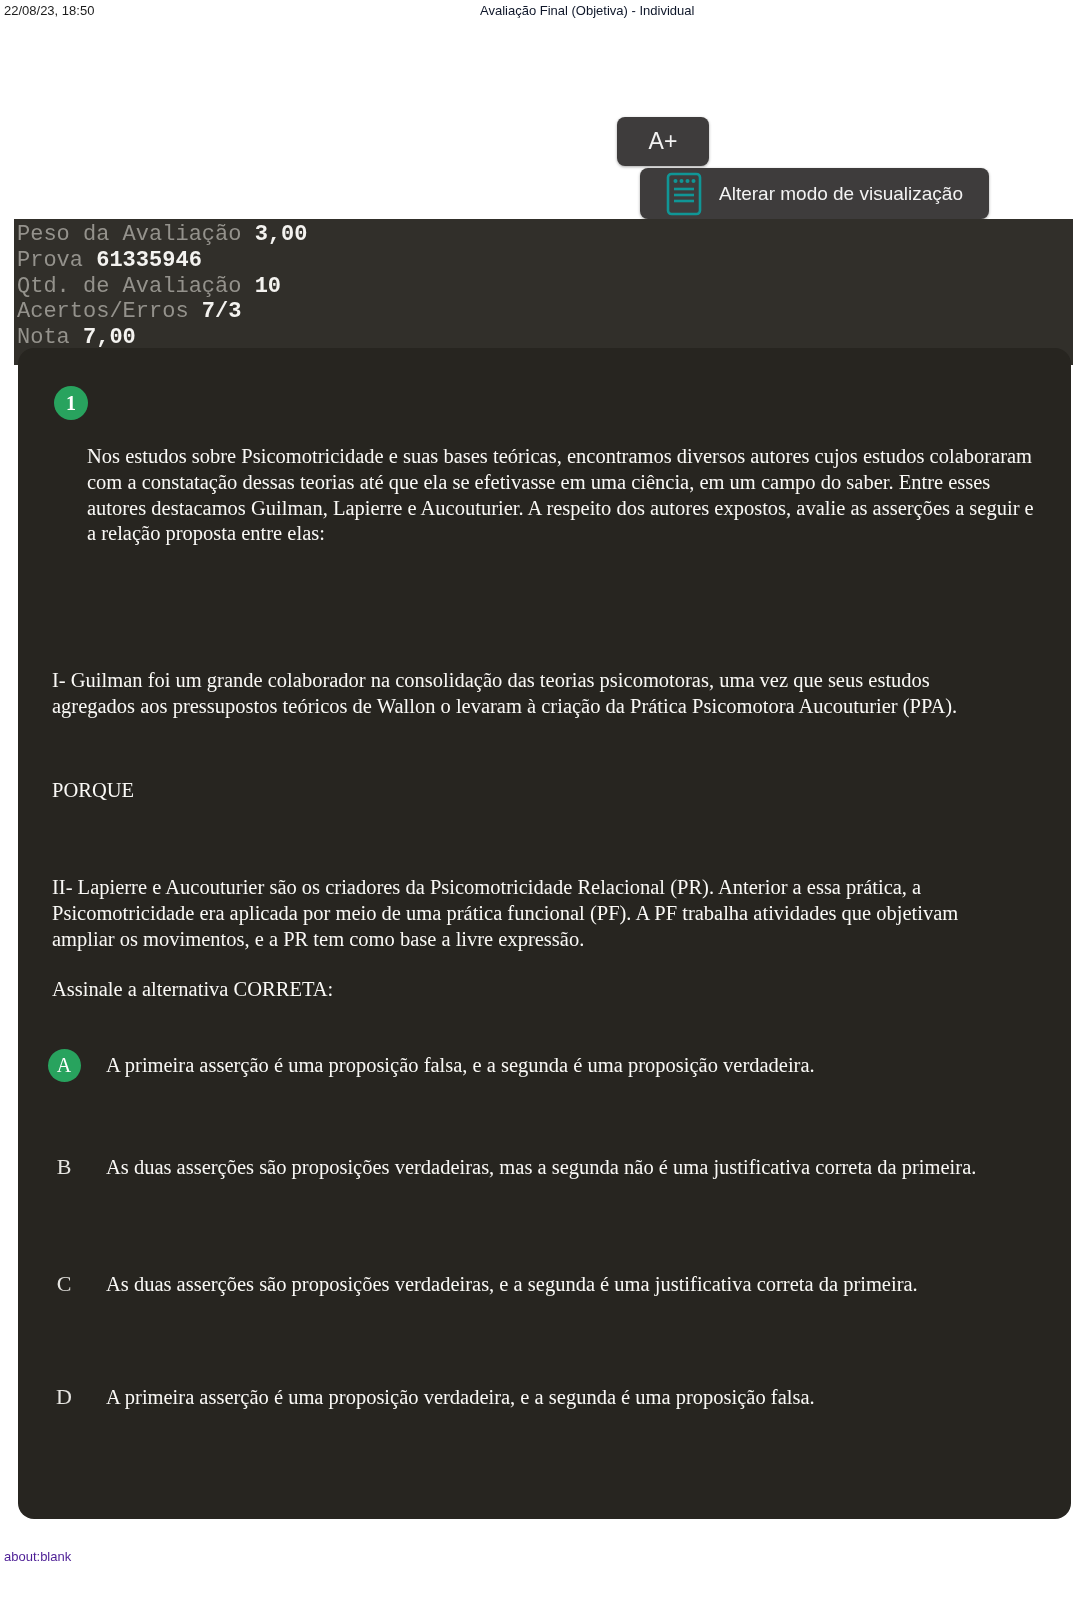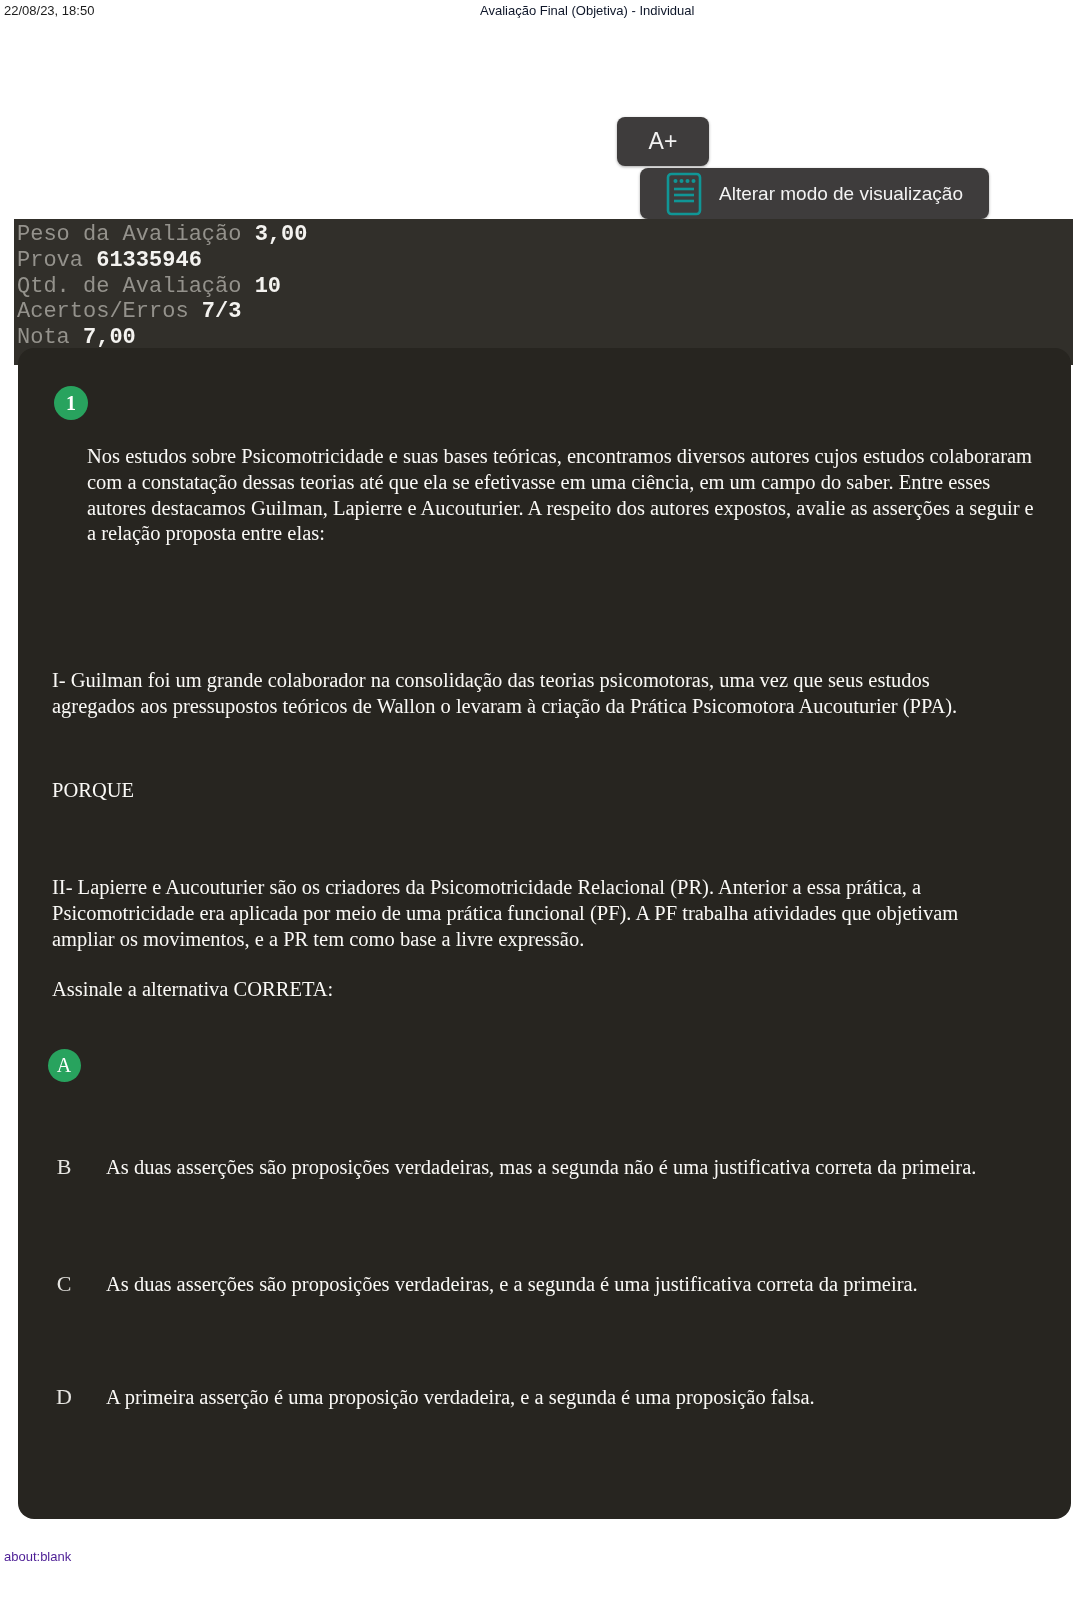--- a/index.html
+++ b/index.html
@@ -139,20 +139,21 @@
   <div class="qtext q-intro">Nos estudos sobre Psicomotricidade e suas bases teóricas, encontramos diversos autores cujos estudos colaboraram com a constatação dessas teorias até que ela se efetivasse em uma ciência, em um campo do saber. Entre esses autores destacamos Guilman, Lapierre e Aucouturier. A respeito dos autores expostos, avalie as asserções a seguir e a relação proposta entre elas:</div>
   <div class="qtext q-assert1">I- Guilman foi um grande colaborador na consolidação das teorias psicomotoras, uma vez que seus estudos agregados aos pressupostos teóricos de Wallon o levaram à criação da Prática Psicomotora Aucouturier (PPA).</div>
   <div class="qtext q-connector">PORQUE</div>
   <div class="qtext q-prompt">Assinale a alternativa CORRETA:</div>
   <div class="qtext q-assert2">II- Lapierre e Aucouturier são os criadores da Psicomotricidade Relacional (PR). Anterior a essa prática, a Psicomotricidade era aplicada por meio de uma prática funcional (PF). A PF trabalha atividades que objetivam ampliar os movimentos, e a PR tem como base a livre expressão.</div>
 
   <div class="option opt-a">
     <div class="opt-badge selected">
       <span>A</span>
     </div>
+    <div class="opt-text">A primeira asserção é uma proposição falsa, e a segunda é uma proposição verdadeira.</div>
   </div>
 
   <div class="option opt-b">
     <div class="opt-badge">
       <span>B</span>
     </div>
     <div class="opt-text">As duas asserções são proposições verdadeiras, mas a segunda não é uma justificativa correta da primeira.</div>
   </div>
 
   <div class="option opt-c">

